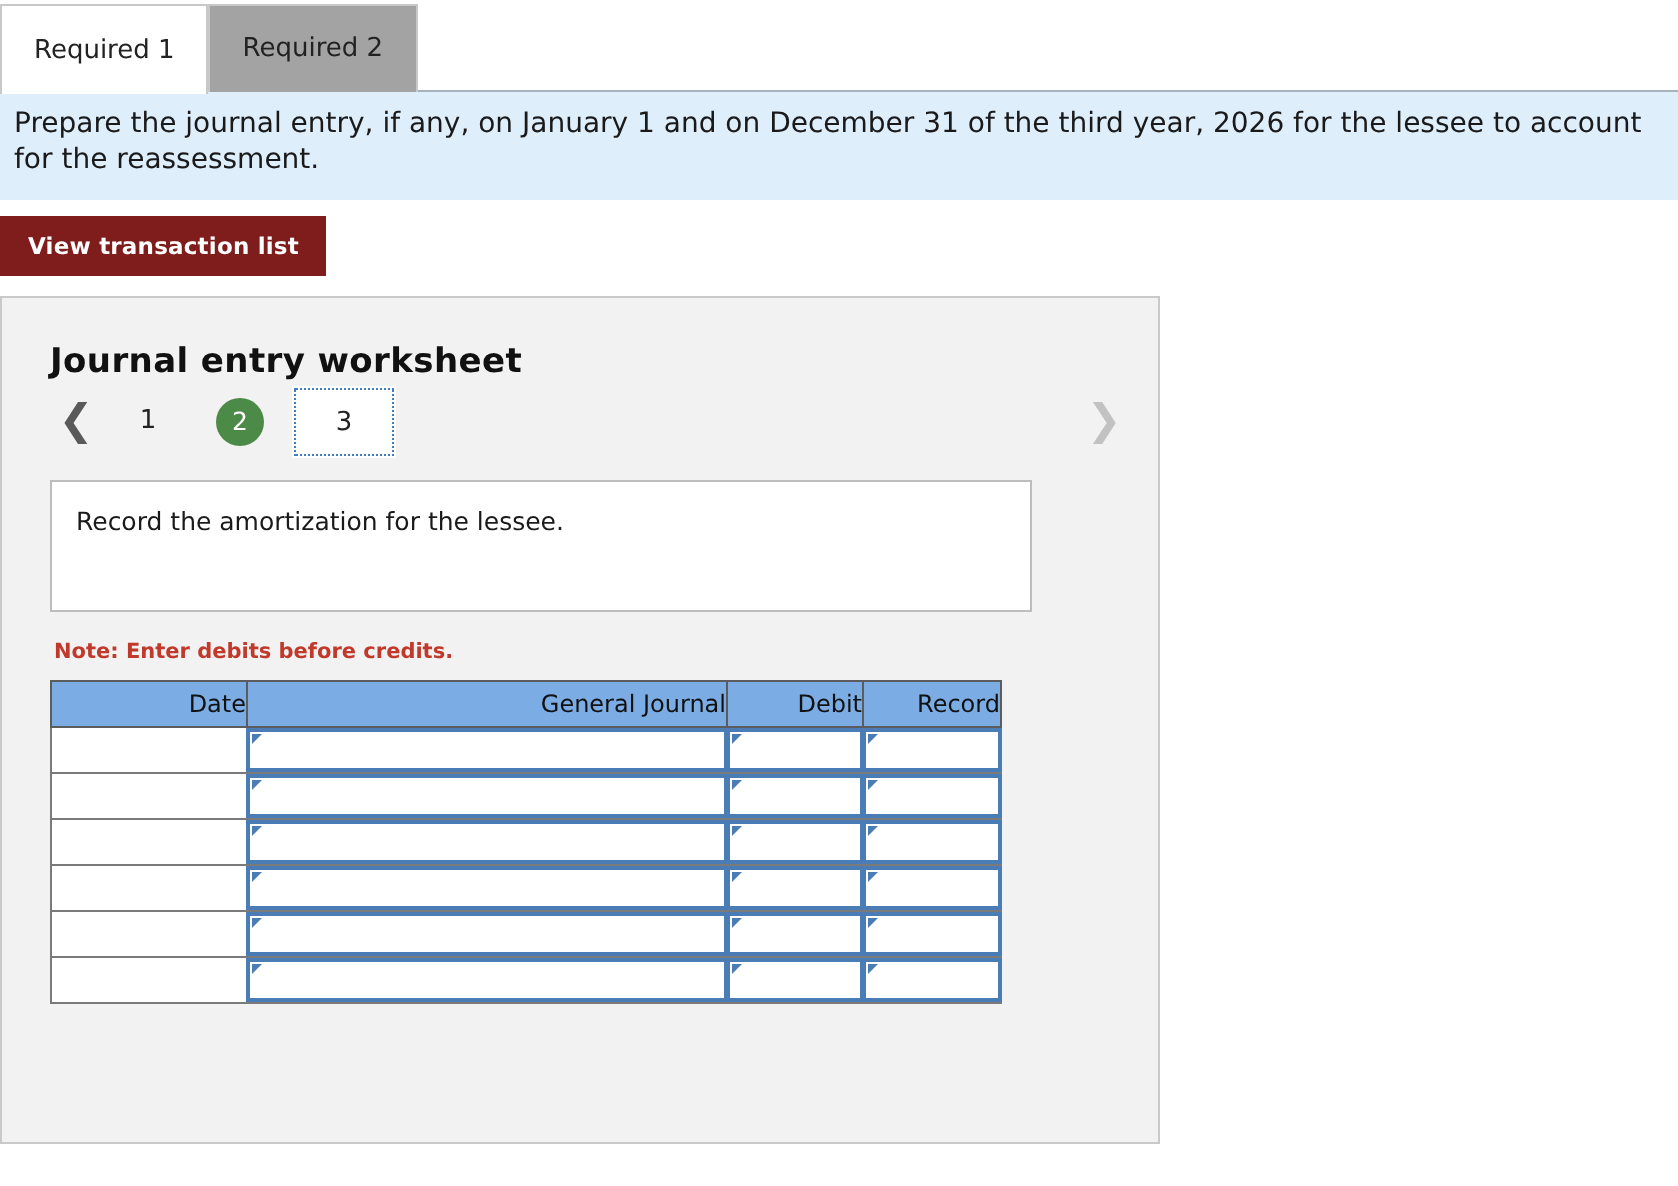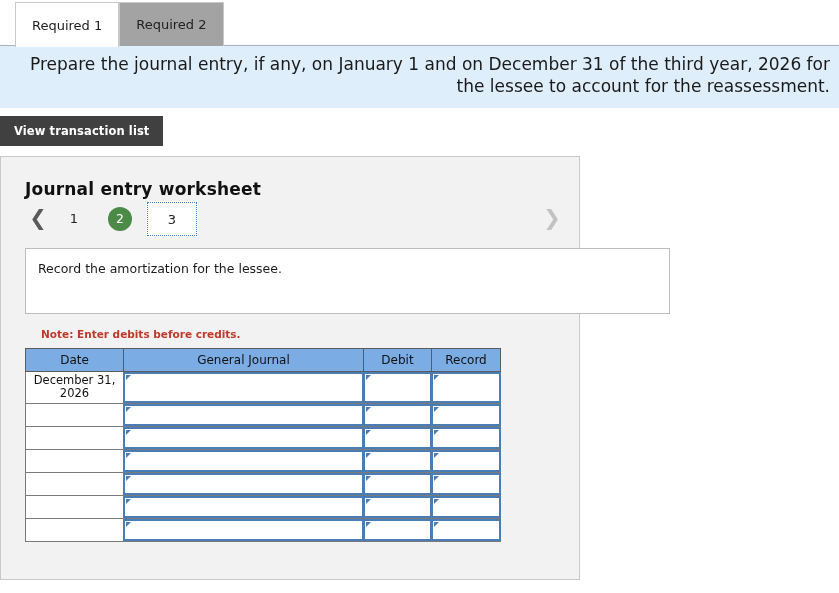--- a/index.html
+++ b/index.html
@@ -17,21 +17,21 @@
     position: relative;
   }
 
   
   .tabbar {
     position: relative;
     height: 46px;
     box-sizing: border-box;
     display: flex;
     align-items: flex-end;
-    padding-left: 15px;
+    padding-left: 0;
   }
   .tabbar::after {
     content: "";
     position: absolute;
     left: 0; right: 0; bottom: 0;
     height: 1px;
     background: #a8b3bd;
   }
   .tab {
     position: relative;
@@ -52,35 +52,34 @@
   .tab.active {
     background: #ffffff;
     border-color: #c8c8c8;
     margin-bottom: -1px;
     height: 45px;
   }
 
   
   .banner {
     background: #dfeefb;
-    padding: 7px 9px 10px 22px;
+    padding: 7px 9px 10px 7px;
     line-height: 1.32;
-    font-size: 17px;
-    text-align: right;
+    font-size: 14px;
   }
   .banner .line-dark { color: #1a1a1a; }
   .banner .line-red { color: #c0392b; display: block; }
 
   
   .toolbar {
     padding: 8px 0 10px 0;
   }
   .btn {
     display: inline-block;
-    background: #404040;
+    background: #7f1d1d;
     color: #ffffff;
     border: none;
     font-family: "DejaVu Sans", "Liberation Sans", sans-serif;
     font-weight: bold;
     font-size: 11.5px;
     cursor: pointer;
     text-align: center;
     letter-spacing: 0.1px;
   }
   .btn-txlist {
@@ -166,46 +165,46 @@
 
   
   .prompt {
     background: #ffffff;
     border: 1px solid #bdbdbd;
     height: 66px;
     box-sizing: border-box;
     padding: 12px 12px;
     font-size: 12.5px;
     color: #1a1a1a;
-    width: 645px;
+    width: 491px;
     margin-bottom: 14px;
   }
 
   .note-red {
     color: #c0392b;
     font-size: 10.5px;
     font-weight: bold;
-    margin: 4px 0 8px 16px;
+    margin: 4px 0 8px 2px;
   }
 
   
   table.journal {
     border-collapse: collapse;
     table-layout: fixed;
     width: 475px;
     background: #ffffff;
   }
   table.journal th {
     background: #7bace4;
     border: 1px solid #5c5c5c;
     font-size: 12px;
     font-weight: normal;
     color: #111;
     height: 20px;
-    text-align: center;
+    text-align: right;
     padding: 1px 0;
   }
   table.journal td {
     border: 1px solid #7a7a7a;
     height: 22px;
     padding: 0;
     vertical-align: middle;
   }
   td.date-cell {
     text-align: center;
@@ -282,32 +281,20 @@
     </colgroup>
     <thead>
       <tr>
         <th>Date</th>
         <th>General Journal</th>
         <th>Debit</th>
         <th>Record</th>
       </tr>
     </thead>
     <tbody>
-      <tr class="row-tall">
-        <td class="date-cell">December 31, 2026</td>
-        <td class="inputcell">
-            <div class="cellbox"></div>
-          </td>
-        <td class="inputcell">
-            <div class="cellbox"></div>
-          </td>
-        <td class="inputcell">
-            <div class="cellbox"></div>
-          </td>
-      </tr>
       <tr>
         <td class="date-cell"></td>
         <td class="inputcell">
             <div class="cellbox"></div>
           </td>
         <td class="inputcell">
             <div class="cellbox"></div>
           </td>
         <td class="inputcell">
             <div class="cellbox"></div>

